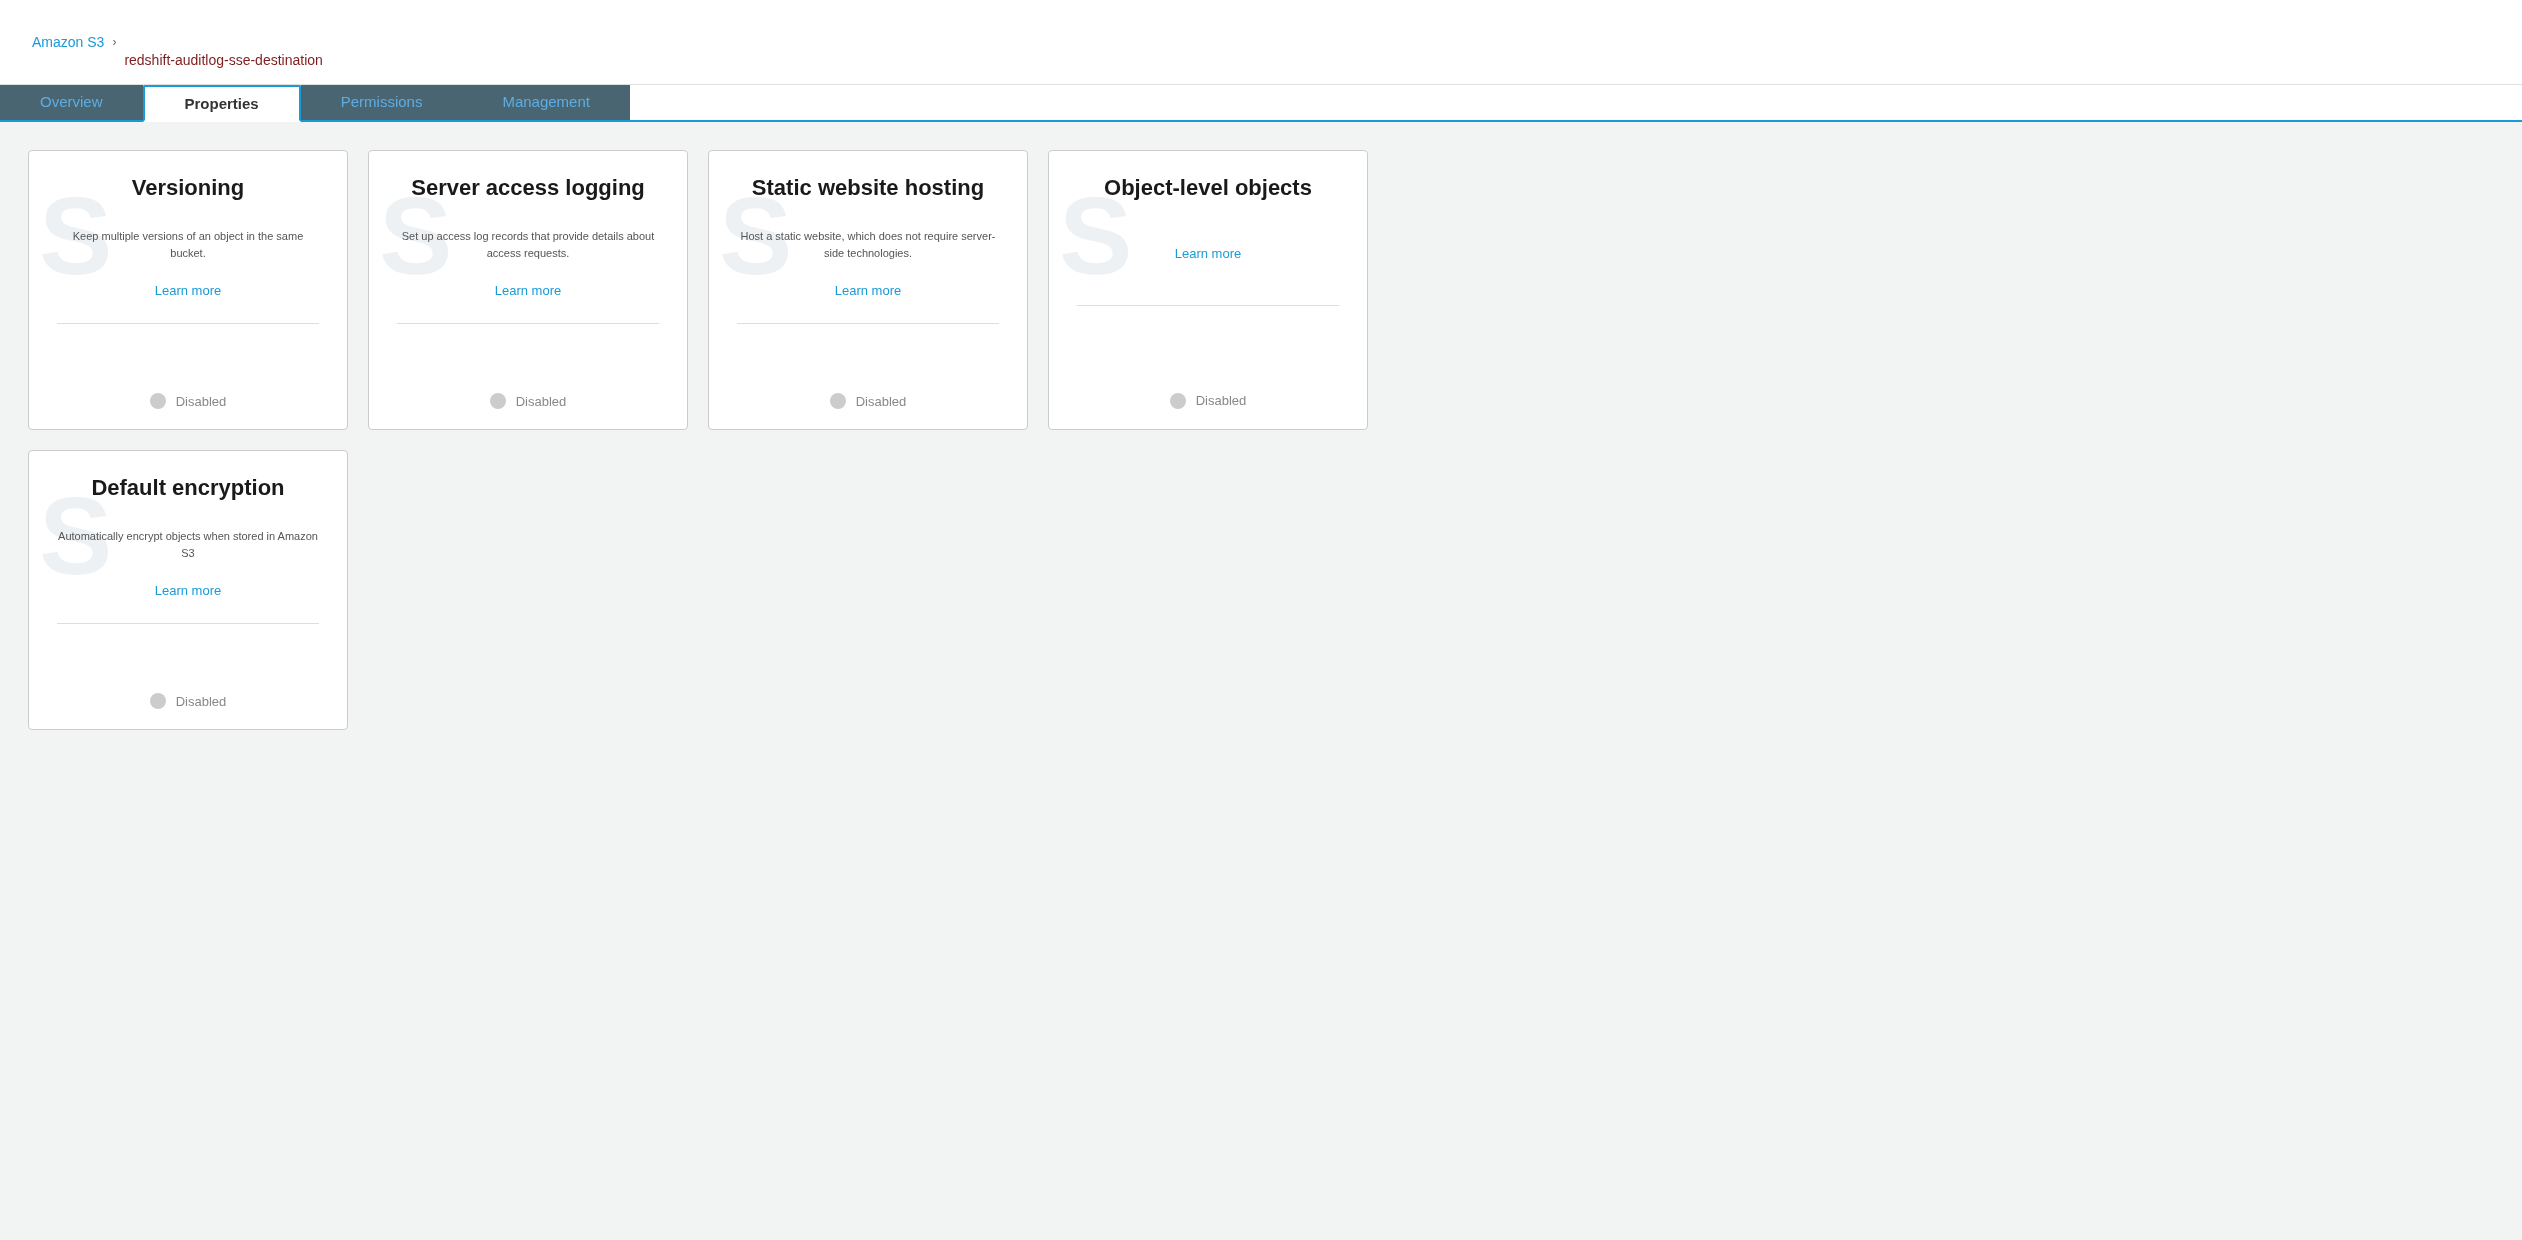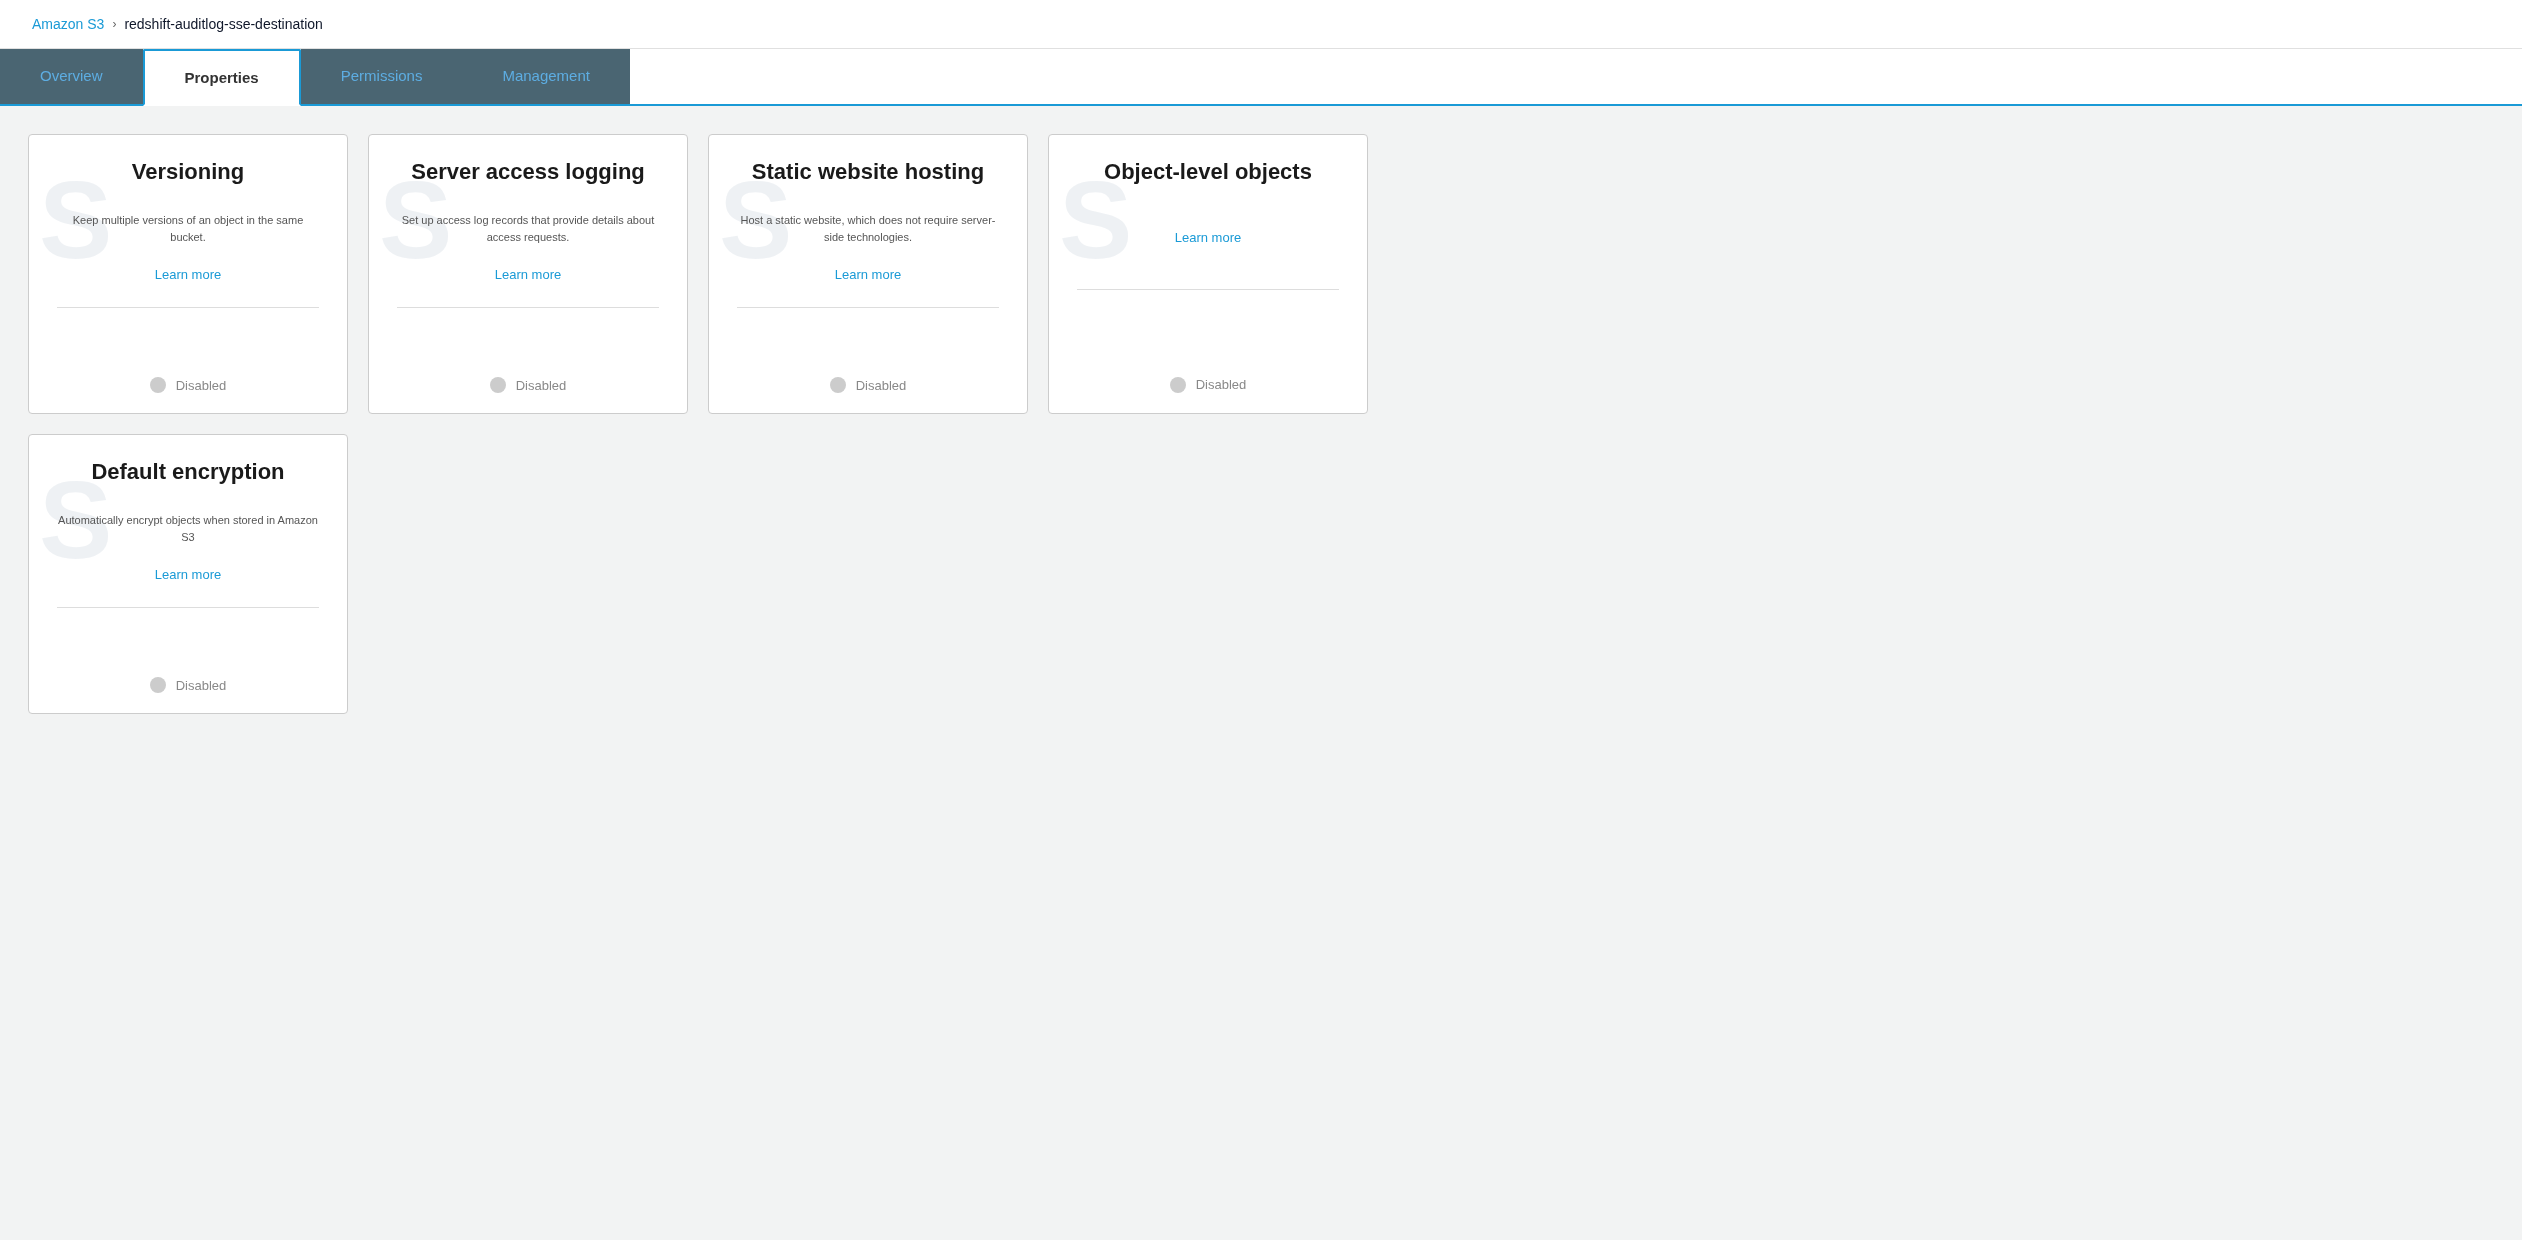--- a/index.html
+++ b/index.html
@@ -23,31 +23,32 @@
     .breadcrumb-link {
       color: #1a9ad6;
       cursor: pointer;
       text-decoration: none;
     }
     .breadcrumb-separator {
       color: #666;
       font-size: 12px;
     }
     .breadcrumb-current {
-      color: #0f172a;
+      color: #7f1d1d;
+      margin-top: 36px;
     }
 
     
     .tabs {
       display: flex;
       background: #fff;
       border-bottom: 2px solid #1a9ad6;
     }
     .tab {
-      padding: 18px 40px;
+      padding: 8px 40px;
       cursor: pointer;
       font-size: 15px;
       font-weight: 500;
       color: #1a9ad6;
       border: none;
       background: none;
       position: relative;
       text-decoration: none;
     }
     .tab.active {

